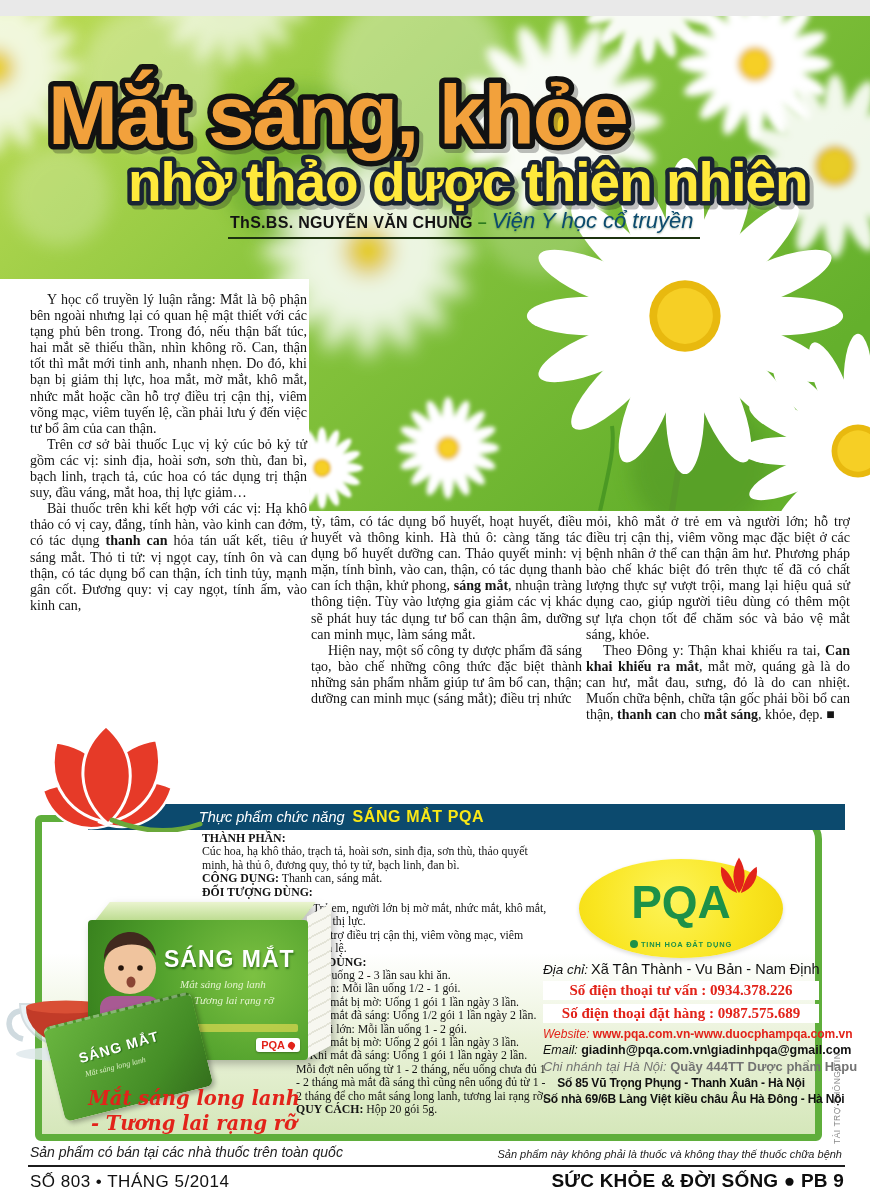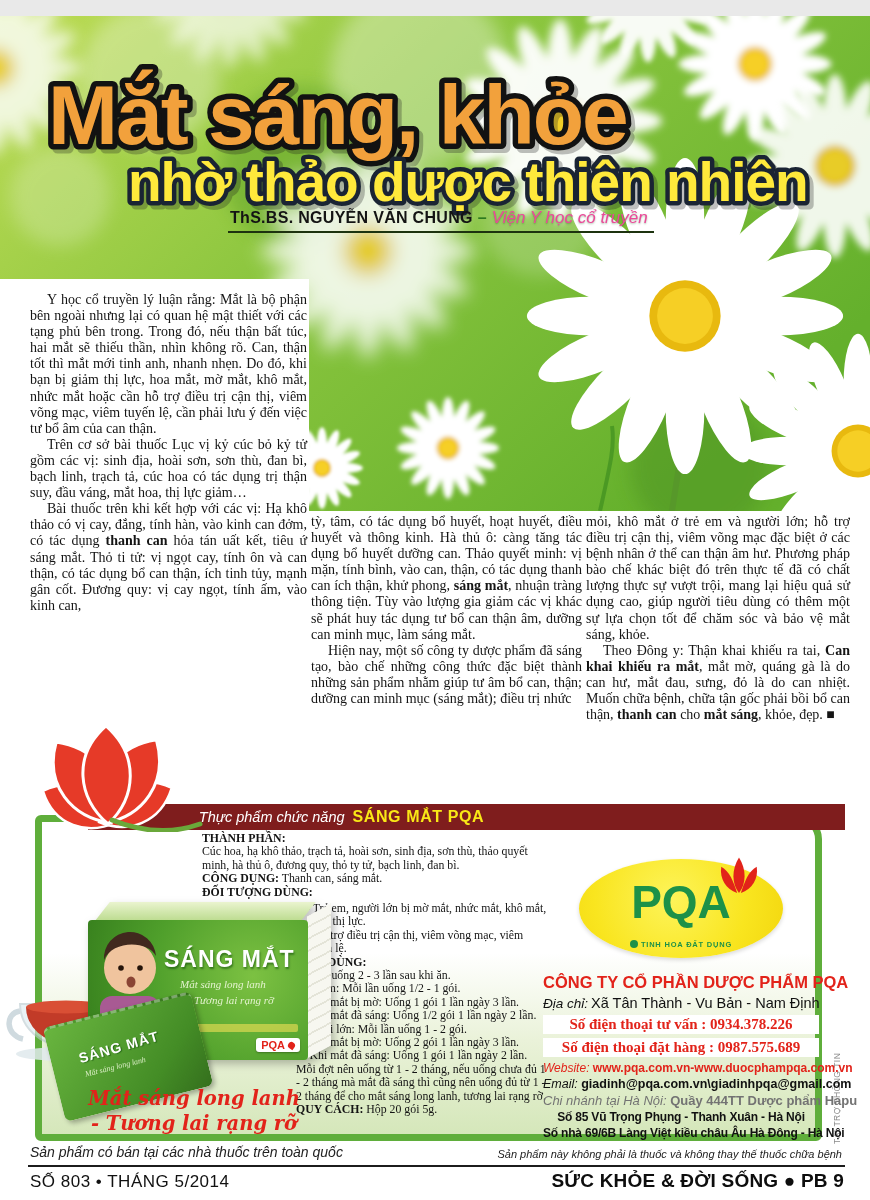--- a/index.html
+++ b/index.html
@@ -9,39 +9,39 @@
 
   
   .hero-svg{position:absolute;left:0;top:0;}
   .title-svg{position:absolute;left:0;top:0;filter:drop-shadow(4px 4px 0 rgba(25,25,25,.28));}
   .title-svg text{font-family:"Liberation Sans",sans-serif;font-weight:bold;stroke-linejoin:round;paint-order:stroke;}
   .t1{font-size:84px;fill:#F2A13C;stroke:#121212;stroke-width:11px;letter-spacing:-2px;}
   .t2{font-size:55px;fill:#FFE93B;stroke:#1A2433;stroke-width:9px;letter-spacing:-1px;}
   .byline{position:absolute;left:228px;top:192px;border-bottom:2px solid #1d330f;padding:0 6px 3px 2px;white-space:nowrap;}
   .byline .author{font-weight:bold;font-size:16px;color:#141414;letter-spacing:.3px;}
   .byline .dash{color:#2d7a1f;font-weight:bold;font-size:16px;margin:0 5px;}
-  .byline .org{font-style:italic;font-size:17px;color:#ec4899;text-shadow:0 1px 2px rgba(0,60,0,.35);}
+  .byline .org{font-style:italic;font-size:22px;color:#0c4a6e;text-shadow:0 1px 2px rgba(0,60,0,.35);}
 
   
   .col{position:absolute;font-family:"Liberation Serif",serif;font-size:14px;line-height:16.1px;
        color:#141414;text-align:justify;}
   .col p{margin:0;}
   .col p.ind{text-indent:17px;}
   .col1{left:30px;top:276px;width:277px;height:392px;}
   .col2{left:311px;top:498px;width:271px;height:296px;}
   .col3{left:586px;top:498px;width:264px;height:296px;}
 
   
   .lotus{position:absolute;left:16px;top:698px;z-index:6;}
 
   
   .ad-border{position:absolute;left:35px;top:799px;width:787px;height:326px;box-sizing:border-box;
              border:7px solid #5FAE3B;border-radius:6px 24px 6px 6px;
              background:linear-gradient(180deg,#ffffff 0%,#ffffff 42%,#eaf2d9 70%,#d5e7ba 100%);z-index:1;}
-  .ad-bar{position:absolute;left:88px;top:788px;width:757px;height:26px;background:#7f1d1d;z-index:5;
+  .ad-bar{position:absolute;left:88px;top:788px;width:757px;height:26px;background:#0c4a6e;z-index:5;
           display:flex;align-items:center;justify-content:center;padding-right:250px;box-sizing:border-box;}
   .ad-bar .pfx{color:#fff;font-style:italic;font-size:14.5px;}
   .ad-bar .prod{color:#F9E816;font-weight:800;font-size:16px;margin-left:8px;letter-spacing:.6px;}
 
   .ad-info{position:absolute;z-index:3;font-family:"Liberation Serif",serif;color:#141414;}
   .ad-info p{margin:0;font-size:11.8px;line-height:13.4px;}
   .ad-info p.ind2{padding-left:10px;}
   .ad-info p.plus{padding-left:4px;}
   .info-top{left:202px;top:816px;width:350px;}
   .info-rest{left:296px;top:886px;width:252px;}
@@ -284,21 +284,20 @@
       <div class="pqa-text">PQA</div>
       <svg class="pqa-lotus" width="56" height="48" viewBox="0 0 60 50">
         <path d="M30,2 C22,15 22,30 30,40 C38,30 38,15 30,2 Z" fill="#E2231A"></path>
         <path d="M11,12 C9,25 16,36 28,40 C24,28 20,17 11,12 Z" fill="#E2231A"></path>
         <path d="M49,12 C51,25 44,36 32,40 C36,28 40,17 49,12 Z" fill="#E2231A"></path>
       </svg>
       <div class="pqa-tagline">
         <span class="globe-icon"></span><span>TINH HOA ĐẤT DỤNG</span>
       </div>
     </div>
-    <div class="co-name">CÔNG TY CỔ PHẦN DƯỢC PHẨM PQA</div>
     <div class="co-addr">
       <span class="lbl-it">Địa chỉ:</span><span class="val">Xã Tân Thành - Vu Bản - Nam Định</span>
     </div>
     <div class="co-phone">Số điện thoại tư vấn : 0934.378.226</div>
     <div class="co-phone">Số điện thoại đặt hàng : 0987.575.689</div>
     <div class="co-web">
       <span class="lbl-it">Website:</span><span> www.pqa.com.vn-www.duocphampqa.com.vn</span>
     </div>
     <div class="co-email">
       <span class="lbl-it">Email:</span><span> giadinh@pqa.com.vn\giadinhpqa@gmail.com</span>

